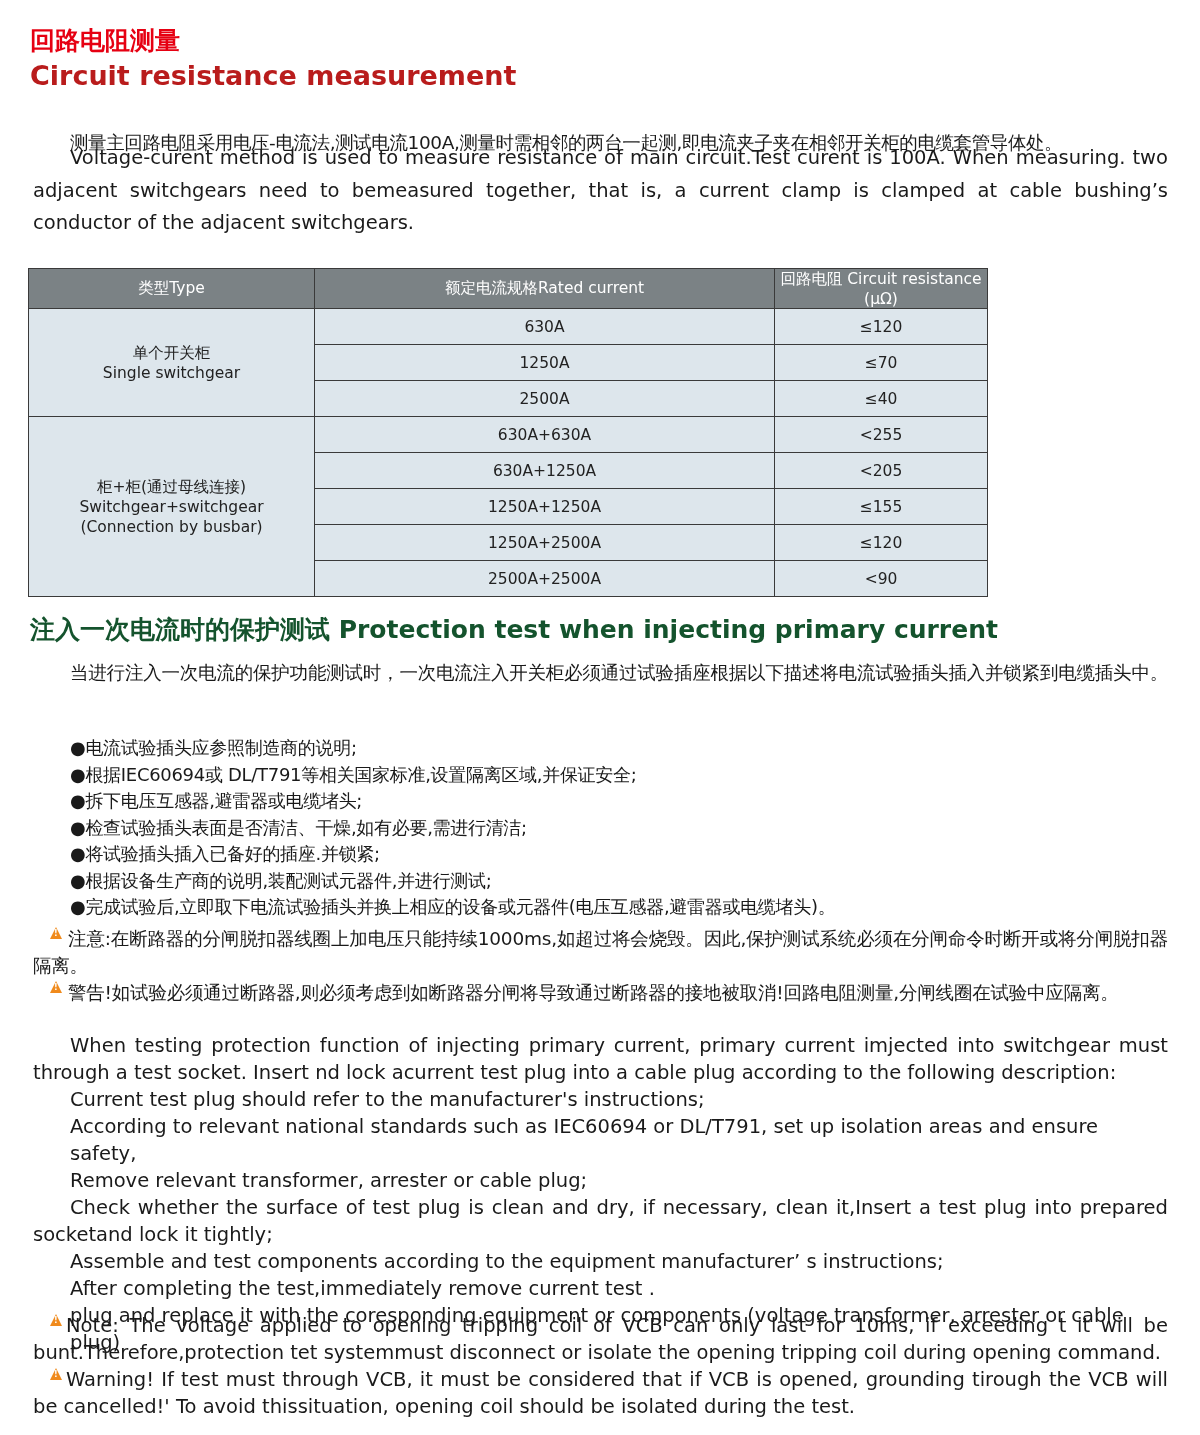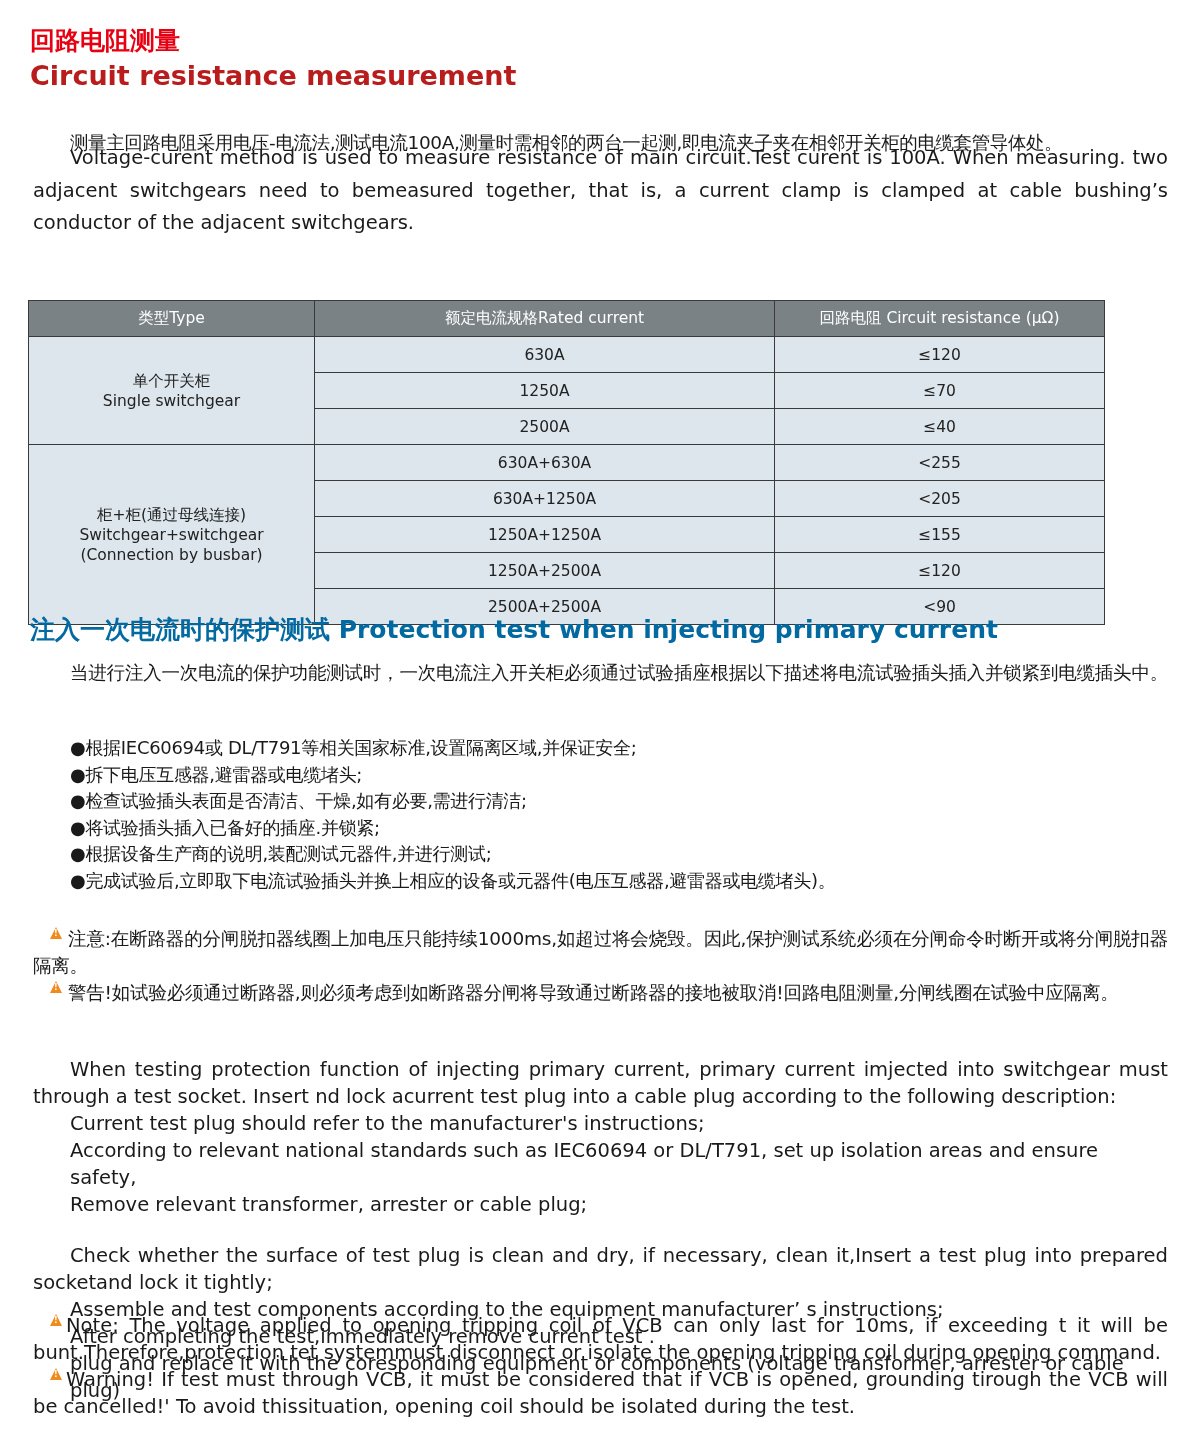--- a/index.html
+++ b/index.html
@@ -4,40 +4,40 @@
   <style>
     html, body { margin: 0; padding: 0; background: #ffffff; }
     body { width: 1200px; height: 1435px; position: relative; overflow: hidden;
            font-family: "DejaVu Sans", "Liberation Sans", sans-serif; color: #1a1a1a; }
     .title-cn { position: absolute; left: 30px; top: 24px; font-size: 25px; font-weight: bold; color: #e60012; letter-spacing: 0px; text-align: center; }
     .title-en { position: absolute; left: 30px; top: 60px; font-size: 27px; font-weight: bold; color: #b91c1c; }
     .para { position: absolute; left: 33px; width: 1135px; font-size: 19.5px; line-height: 32.5px; text-align: justify; text-align-last: left; }
     .indent { text-indent: 37px; }
     .p1 { top: 127px; font-size: 18.5px; letter-spacing: -0.4px; }
     .p2 { top: 142px; }
-    table.spec { position: absolute; left: 28px; top: 268px; width: 1077px; border-collapse: collapse;
-                 font-size: 15.5px; color: #222; margin-top: 32px; }
+    table.spec { position: absolute; left: 28px; top: 268px; width: 960px; border-collapse: collapse;
+                 font-size: 15.5px; color: #222; }
     table.spec th, table.spec td { border: 1.5px solid #3a3a3a; text-align: center; padding: 0; }
     table.spec th { background: #7b8285; color: #ffffff; font-weight: normal; height: 35px; }
     table.spec td { background: #dde6ec; height: 35px; }
     table.spec td.type { line-height: 20px; text-align: center; }
     .col1 { width: 285px; } .col2 { width: 459px; }
-    .h2 { position: absolute; left: 30px; top: 613px; font-size: 25px; font-weight: bold; color: #0369a1; white-space: nowrap; }
+    .h2 { position: absolute; left: 30px; top: 613px; font-size: 25px; font-weight: bold; color: #14532d; white-space: nowrap; }
     .p3 { top: 657px; font-size: 18.5px; letter-spacing: -0.2px; }
     .bullets { position: absolute; left: 70px; top: 735px; font-size: 18px; line-height: 26.5px; letter-spacing: -0.3px; }
     .bullets div { white-space: nowrap; }
     .warn { position: absolute; left: 33px; width: 1135px; font-size: 18.5px; line-height: 27px; letter-spacing: -0.2px; text-align: justify; text-align-last: left; }
     .warn-icon { display: inline-block; width: 0; height: 0; border-left: 6.5px solid transparent; border-right: 6.5px solid transparent;
                  border-bottom: 12px solid #f08a1c; position: relative; margin-left: 17px; margin-right: 6px; top: -6px; }
     .warn-icon::after { content: "!"; position: absolute; left: -2px; top: 2px; font-size: 8px; color: #fff; font-weight: bold; line-height: 9px; }
     .w1 { top: 925px; } .w2 { top: 979px; }
     .en-block { position: absolute; left: 33px; width: 1135px; font-size: 19.5px; line-height: 27px; }
     .en-block .jl { text-align: justify; text-align-last: left; }
     .en-block .ind { padding-left: 37px; }
-    .en-block .ti { text-indent: 37px; margin-top: 24px; }
+    .en-block .ti { text-indent: 37px; }
     .en1 { top: 1032px; }
     .en-warn { position: absolute; left: 33px; width: 1135px; font-size: 19.5px; line-height: 27px; text-align: justify; text-align-last: left; margin-top: 12px; }
     .en-warn .warn-icon { margin-left: 17px; margin-right: 4px; }
     .ew1 { top: 1300px; } .ew2 { top: 1354px; }
   </style>
 </head>
 <body>
 
 <div class="title-cn">回路电阻测量</div>
 <div class="title-en">Circuit resistance measurement</div>
@@ -95,20 +95,21 @@
       <td>2500A+2500A</td>
       <td>&lt;90</td>
     </tr>
   </tbody>
 </table>
 
 <div class="h2">注入一次电流时的保护测试 Protection test when injecting primary current</div>
 <div class="para indent p3">当进行注入一次电流的保护功能测试时，一次电流注入开关柜必须通过试验插座根据以下描述将电流试验插头插入并锁紧到电缆插头中。</div>
 
 <div class="bullets">
+  <div>●电流试验插头应参照制造商的说明;</div>
   <div>●根据IEC60694或 DL/T791等相关国家标准,设置隔离区域,并保证安全;</div>
   <div>●拆下电压互感器,避雷器或电缆堵头;</div>
   <div>●检查试验插头表面是否清洁、干燥,如有必要,需进行清洁;</div>
   <div>●将试验插头插入已备好的插座.并锁紧;</div>
   <div>●根据设备生产商的说明,装配测试元器件,并进行测试;</div>
   <div>●完成试验后,立即取下电流试验插头并换上相应的设备或元器件(电压互感器,避雷器或电缆堵头)。</div>
 </div>
 
 <div class="warn w1"><span class="warn-icon"></span><span>注意:在断路器的分闸脱扣器线圈上加电压只能持续1000ms,如超过将会烧毁。因此,保护测试系统必须在分闸命令时断开或将分闸脱扣器隔离。</span></div>
 <div class="warn w2"><span class="warn-icon"></span><span>警告!如试验必须通过断路器,则必须考虑到如断路器分闸将导致通过断路器的接地被取消!回路电阻测量,分闸线圈在试验中应隔离。</span></div>

